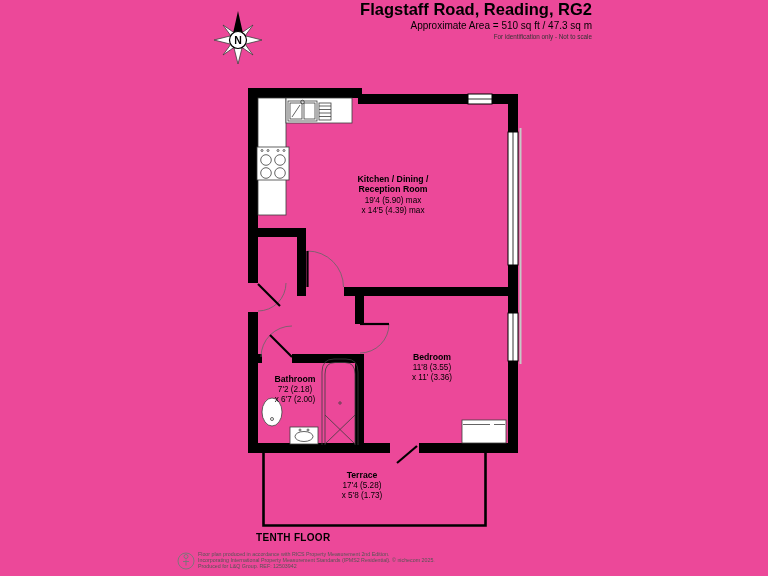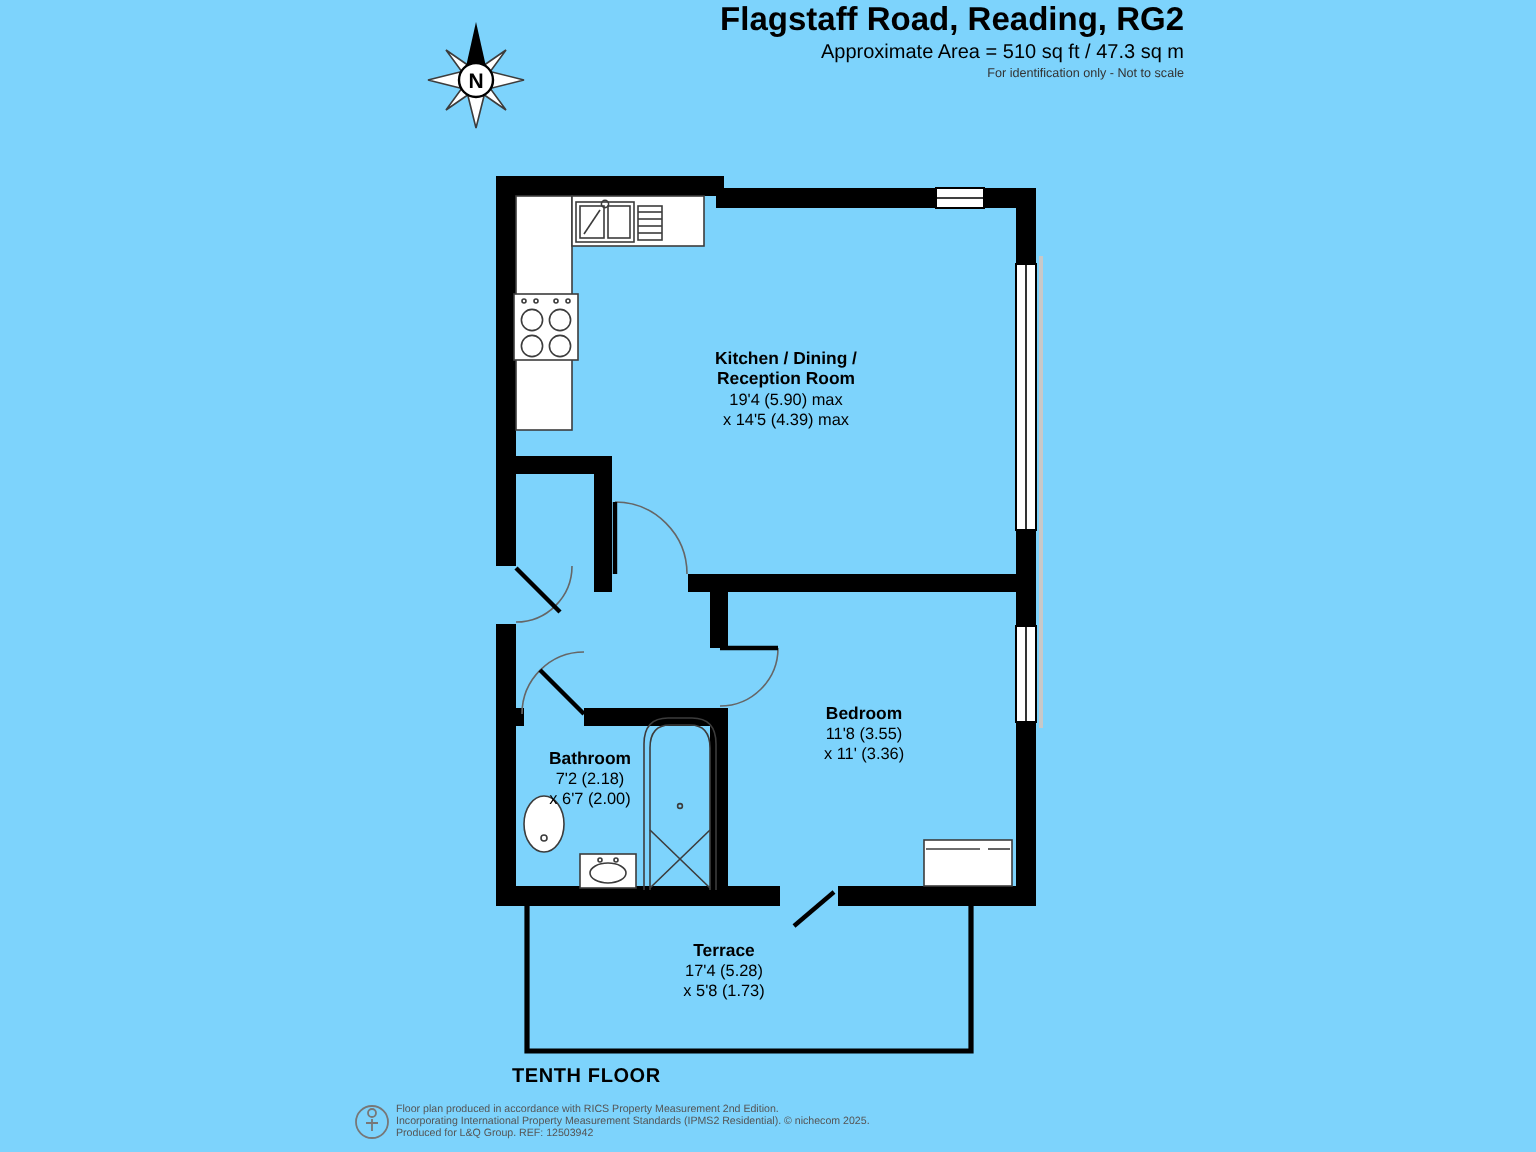--- a/index.html
+++ b/index.html
@@ -1,16 +1,16 @@
 <!DOCTYPE html>
 <html><head>
 <meta charset="utf-8">
 <style>
   html,body{margin:0;padding:0;background:#fff;}
-  .page{position:relative;width:768px;height:576px;background:#7dd3fc;overflow:hidden;
+  .page{position:relative;width:768px;height:576px;background:#ec4899;overflow:hidden;
         font-family:"Liberation Sans", sans-serif;}
   svg text{font-family:"Liberation Sans", sans-serif;fill:#000;}
   .t-title{font-size:16.5px;font-weight:bold;}
   .t-area{font-size:10px;}
   .t-disc{font-size:6.3px;fill:#333;}
   .t-room{font-size:8.7px;font-weight:bold;}
   .t-dim{font-size:8.2px;}
   .t-floor{font-size:10px;font-weight:bold;letter-spacing:.3px;}
   .t-footer{font-size:5.3px;fill:#555;}
   .t-compass{font-size:10.5px;font-weight:bold;}

